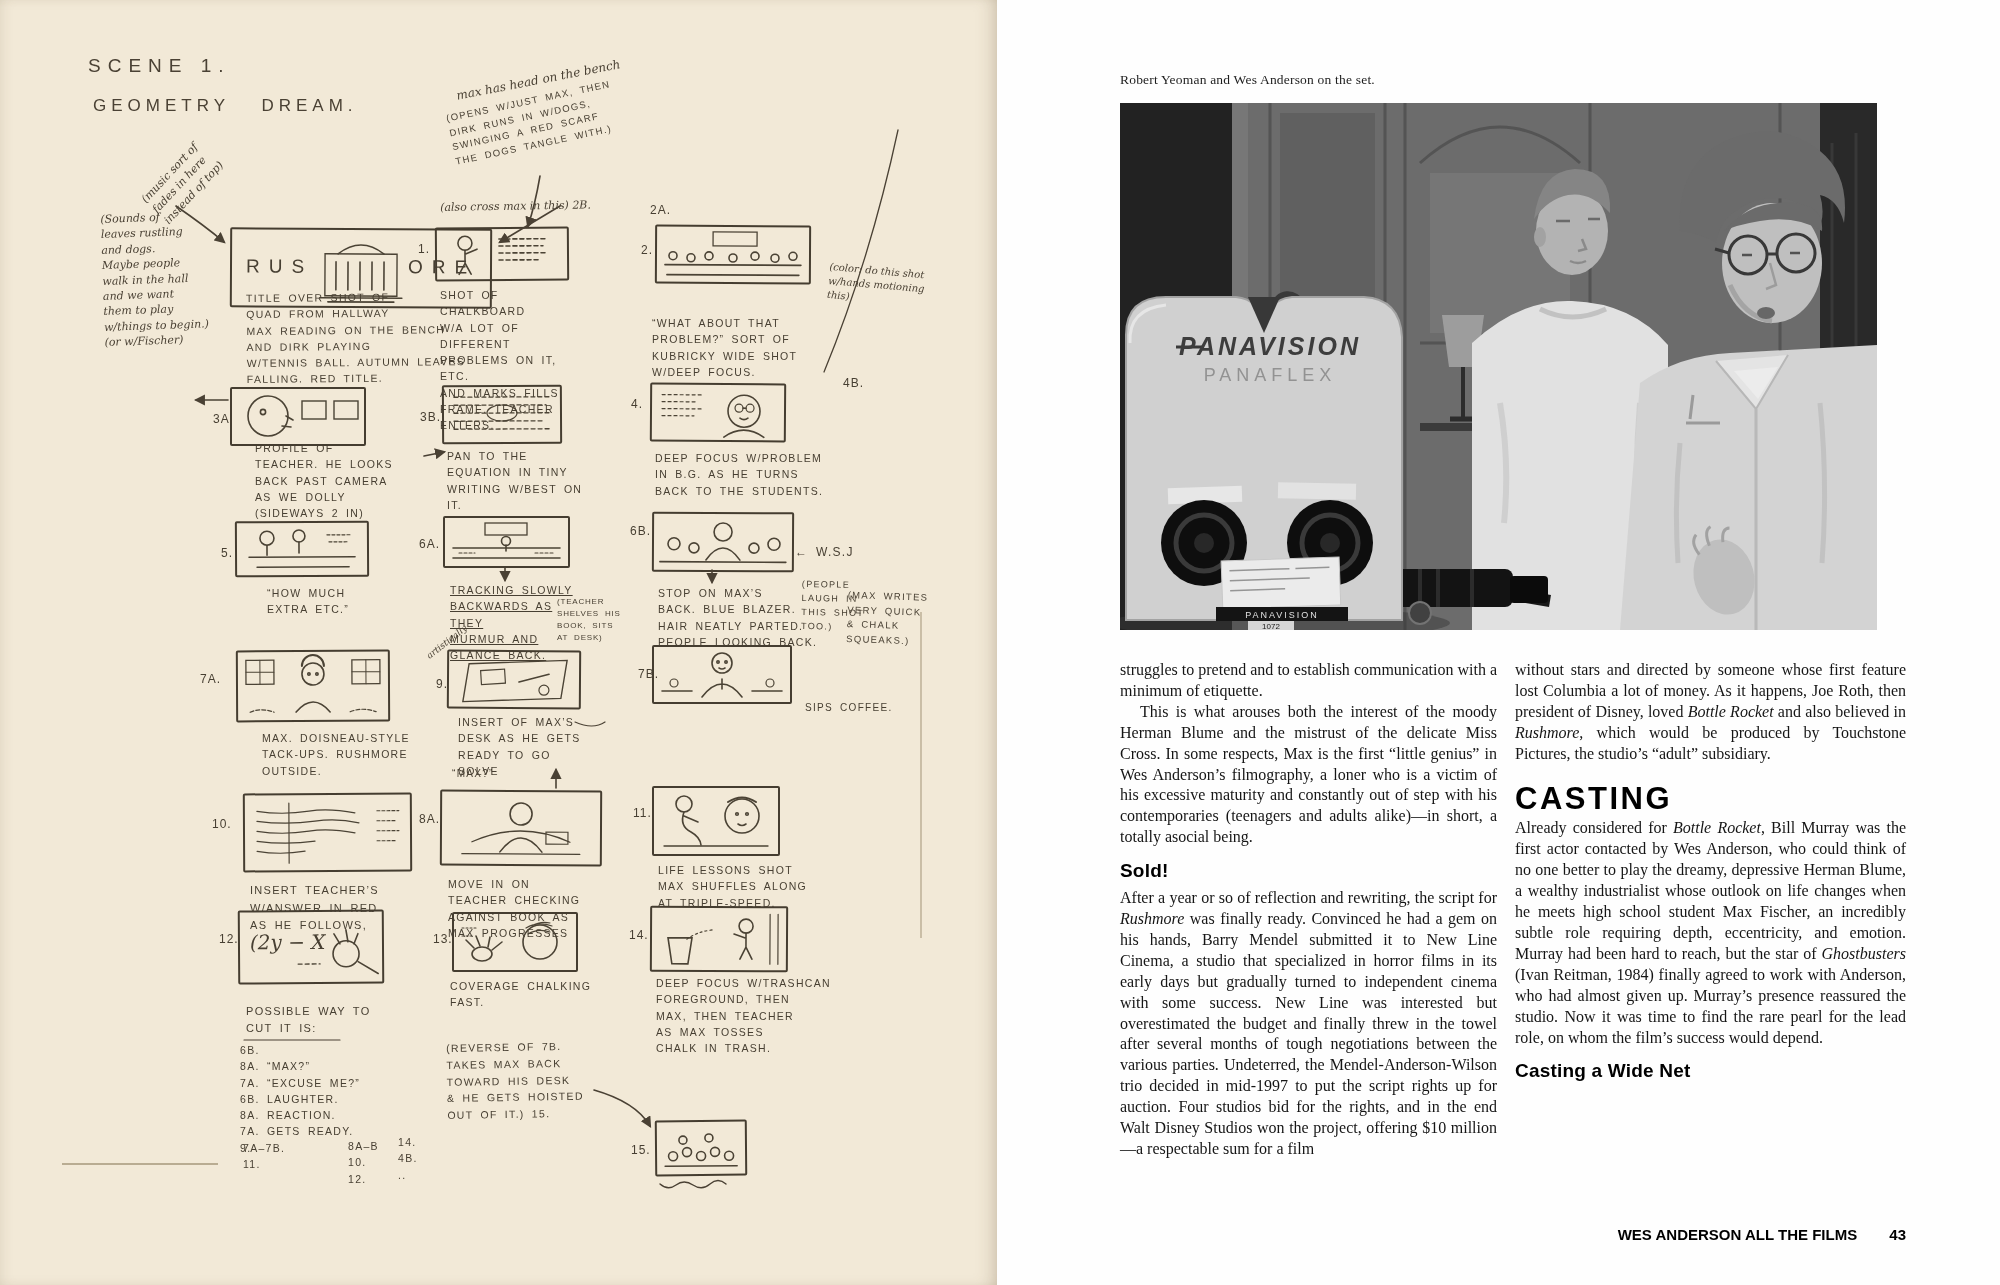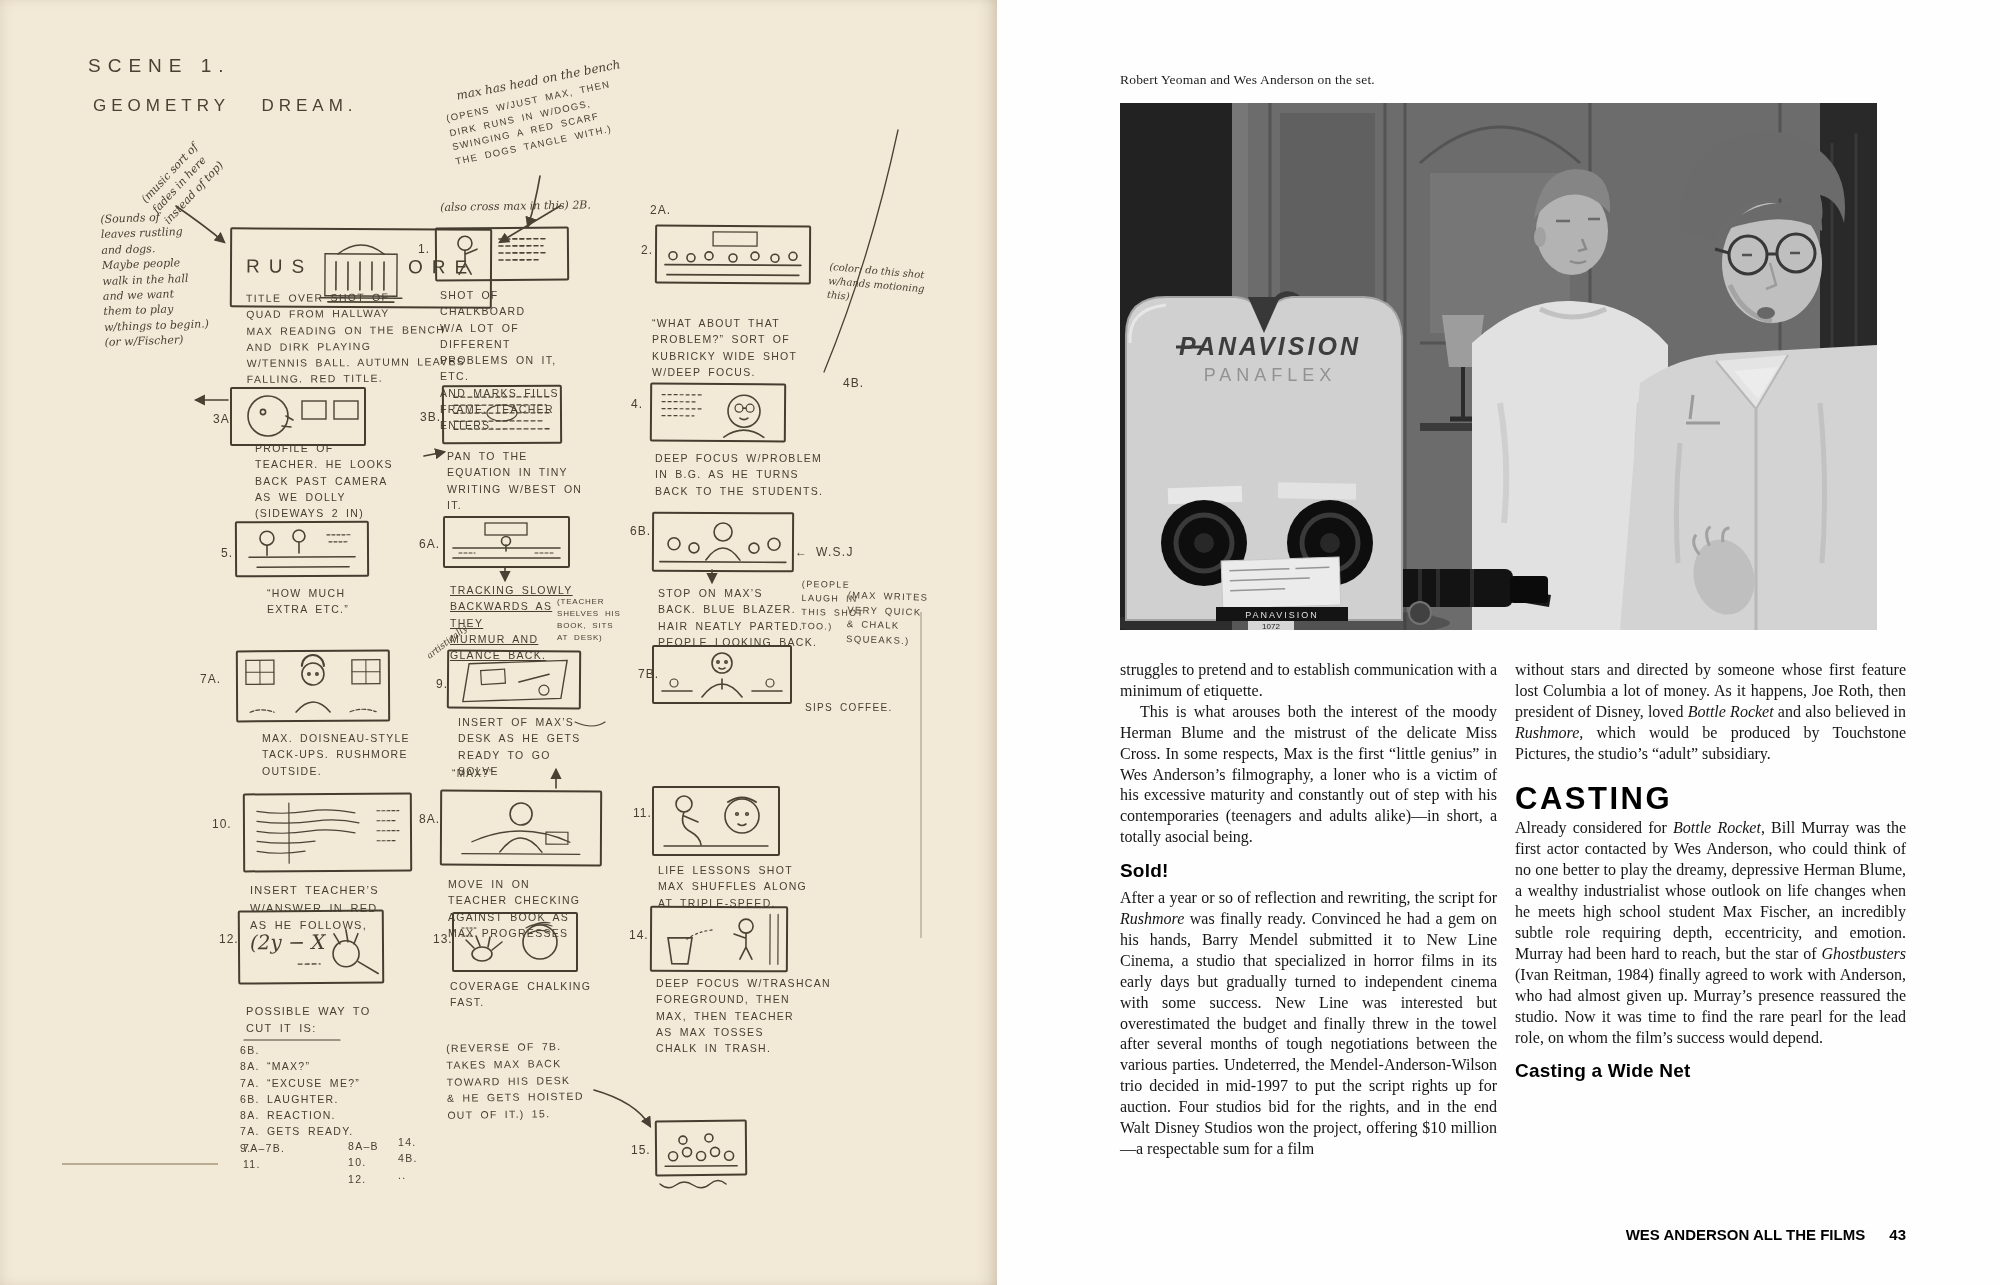--- a/index.html
+++ b/index.html
@@ -28,21 +28,21 @@
   .photo svg{display:block;width:100%;height:100%;}
   .col{position:absolute;top:660px;font-size:16px;line-height:20.9px;color:#151515;text-align:justify;hyphens:auto;-webkit-hyphens:auto;}
   .col1{left:123px;width:377px;}
   .col2{left:518px;width:391px;}
   .col p{margin:0;}
   .col p.ind{text-indent:20px;}
   .it{font-style:italic;}
   h3.sold,h3.widenet{font-family:"Liberation Sans",sans-serif;font-size:19px;color:#000;margin:13px 0 6px;letter-spacing:.2px;}
   h2.casting{font-family:"Liberation Sans",sans-serif;font-size:31px;color:#000;margin:24px 0 9px;letter-spacing:2.5px;}
   .footer{position:absolute;left:518px;top:1226px;width:391px;text-align:right;font-family:"Liberation Sans",sans-serif;font-weight:bold;font-size:15px;color:#000;}
-  .footer .pagenum{margin-left:20px;}
+  .footer .pagenum{margin-left:28px;}
 </style>
 </head>
 <body>
 
 <div class="spread">
 
   <div class="page-left">
 
     <div class="sb sb-title" style="left:88px;top:55px;">SCENE 1.</div>
     <div class="sb sb-title" style="left:93px;top:96px;font-size:17px;letter-spacing:5px;word-spacing:22px;">GEOMETRY DREAM.</div>

